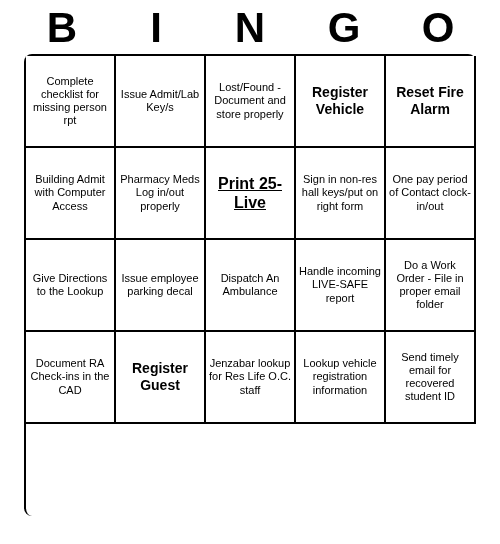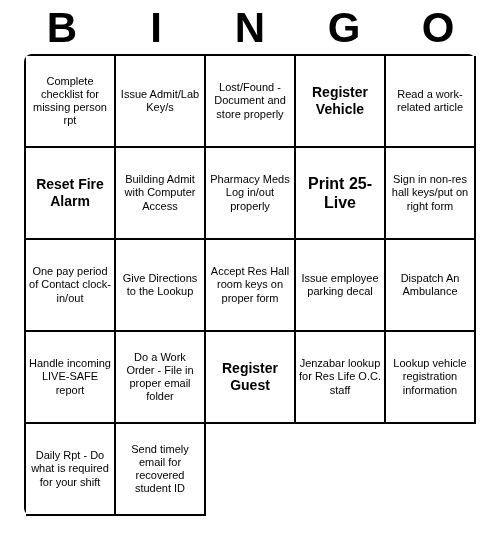--- a/index.html
+++ b/index.html
@@ -43,20 +43,21 @@
       text-align: center;
       padding: 3px;
       font-size: 11px;
       line-height: 1.2;
       color: #000;
       background: #fff;
     }
     .cell.large-text {
       font-size: 16px;
       font-weight: bold;
+      text-decoration: underline;
     }
     .cell.medium-text {
       font-size: 14px;
       font-weight: bold;
     }
   </style>
 </head>
 <body>
 
 <div id="bingo-header">
@@ -65,31 +66,29 @@
     <span class="bingo-letter">N</span>
     <span class="bingo-letter">G</span>
     <span class="bingo-letter">O</span>
   </div>
 
 <div id="bingo-grid">
 <div class="cell">Complete checklist for missing person rpt</div>
     <div class="cell">Issue Admit/Lab Key/s</div>
     <div class="cell">Lost/Found -Document and store properly</div>
     <div class="cell medium-text">Register Vehicle</div>
-    <div class="cell">Read a work-related article</div>
     <div class="cell medium-text">Reset Fire Alarm</div>
     <div class="cell">Building Admit with Computer Access</div>
     <div class="cell">Pharmacy Meds Log in/out properly</div>
     <div class="cell large-text">Print 25-Live</div>
     <div class="cell">Sign in non-res hall keys/put on right form</div>
     <div class="cell">One pay period of Contact clock-in/out</div>
     <div class="cell">Give Directions to the Lookup</div>
-    <div class="cell">Accept Res Hall room keys on proper form</div>
     <div class="cell">Issue employee parking decal</div>
     <div class="cell">Dispatch An Ambulance</div>
     <div class="cell">Handle incoming LIVE-SAFE report</div>
     <div class="cell">Do a Work Order - File in proper email folder</div>
+    <div class="cell">Document RA Check-ins in the CAD</div>
     <div class="cell medium-text">Register Guest</div>
     <div class="cell">Jenzabar lookup for Res Life O.C. staff</div>
     <div class="cell">Lookup vehicle registration information</div>
-    <div class="cell">Daily Rpt - Do what is required for your shift</div>
     <div class="cell">Send timely email for recovered student ID</div>
   </div>
 
 </body></html>

